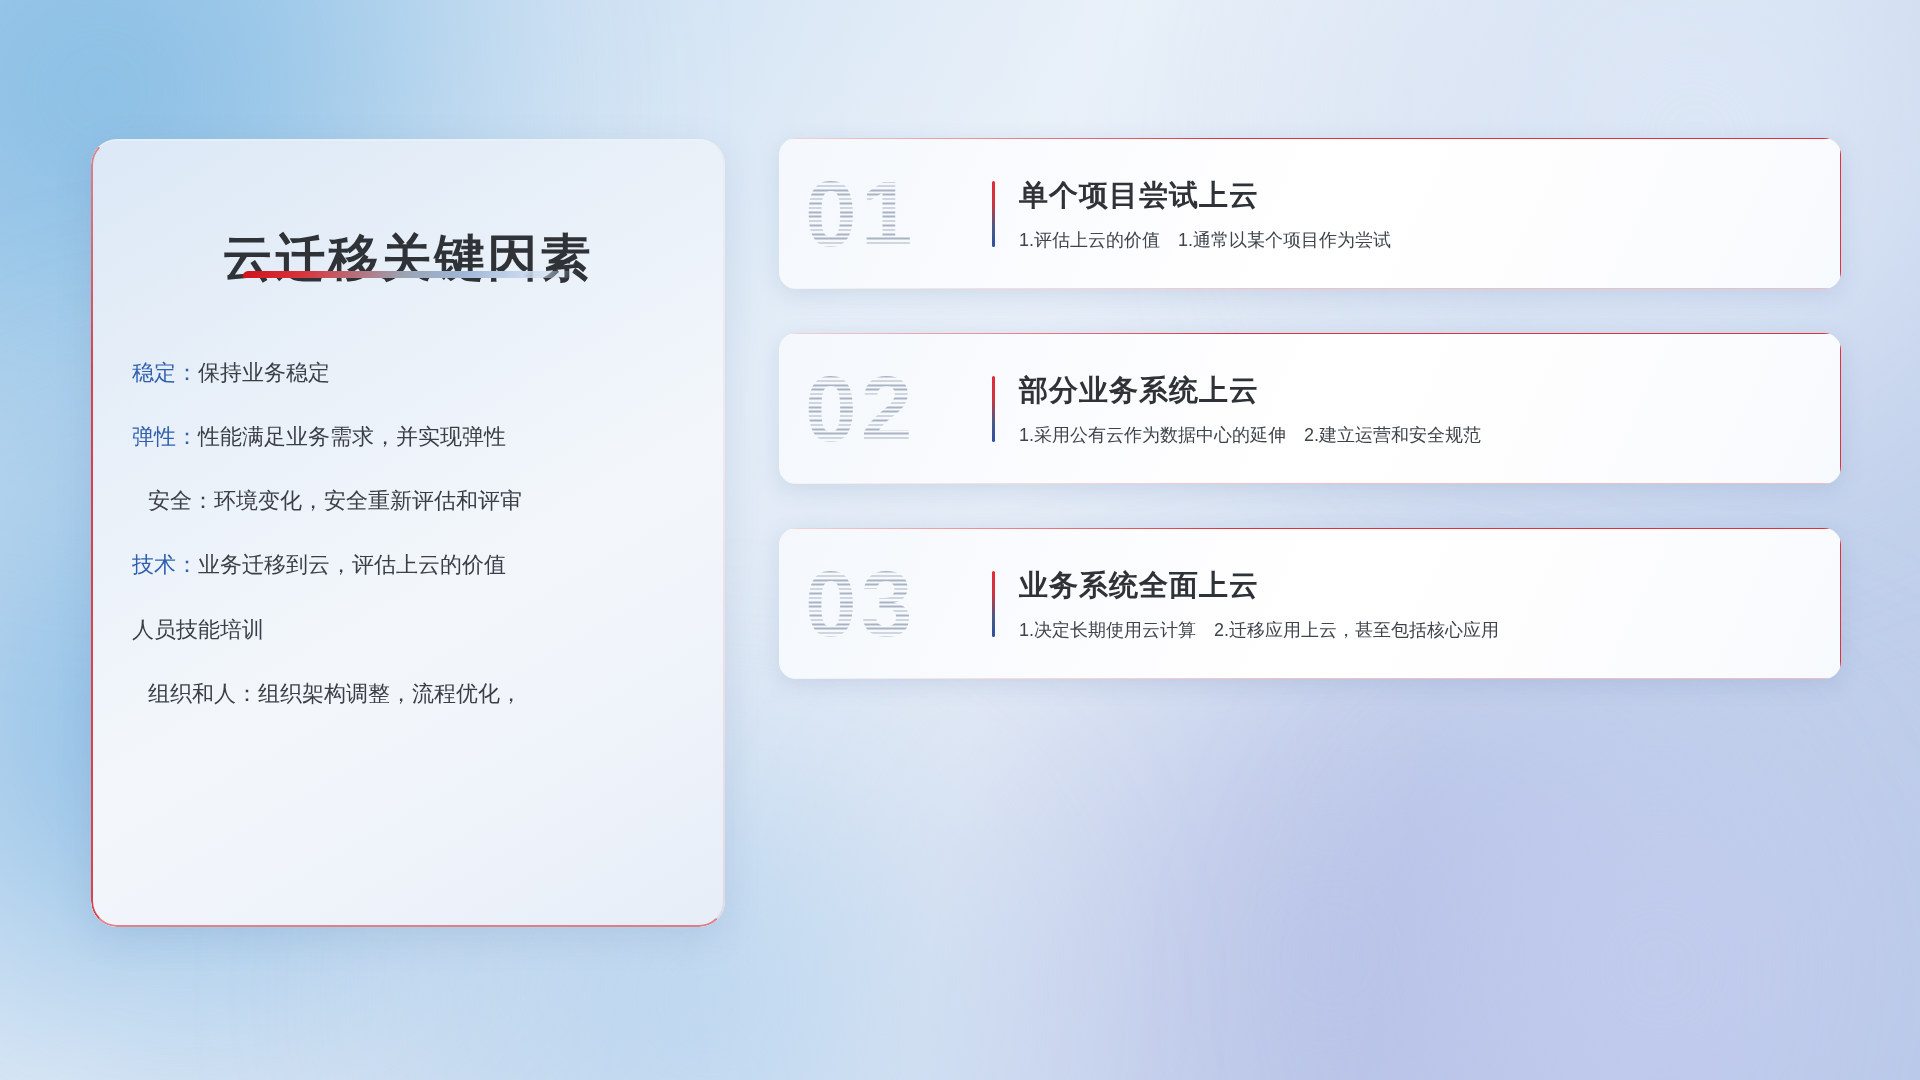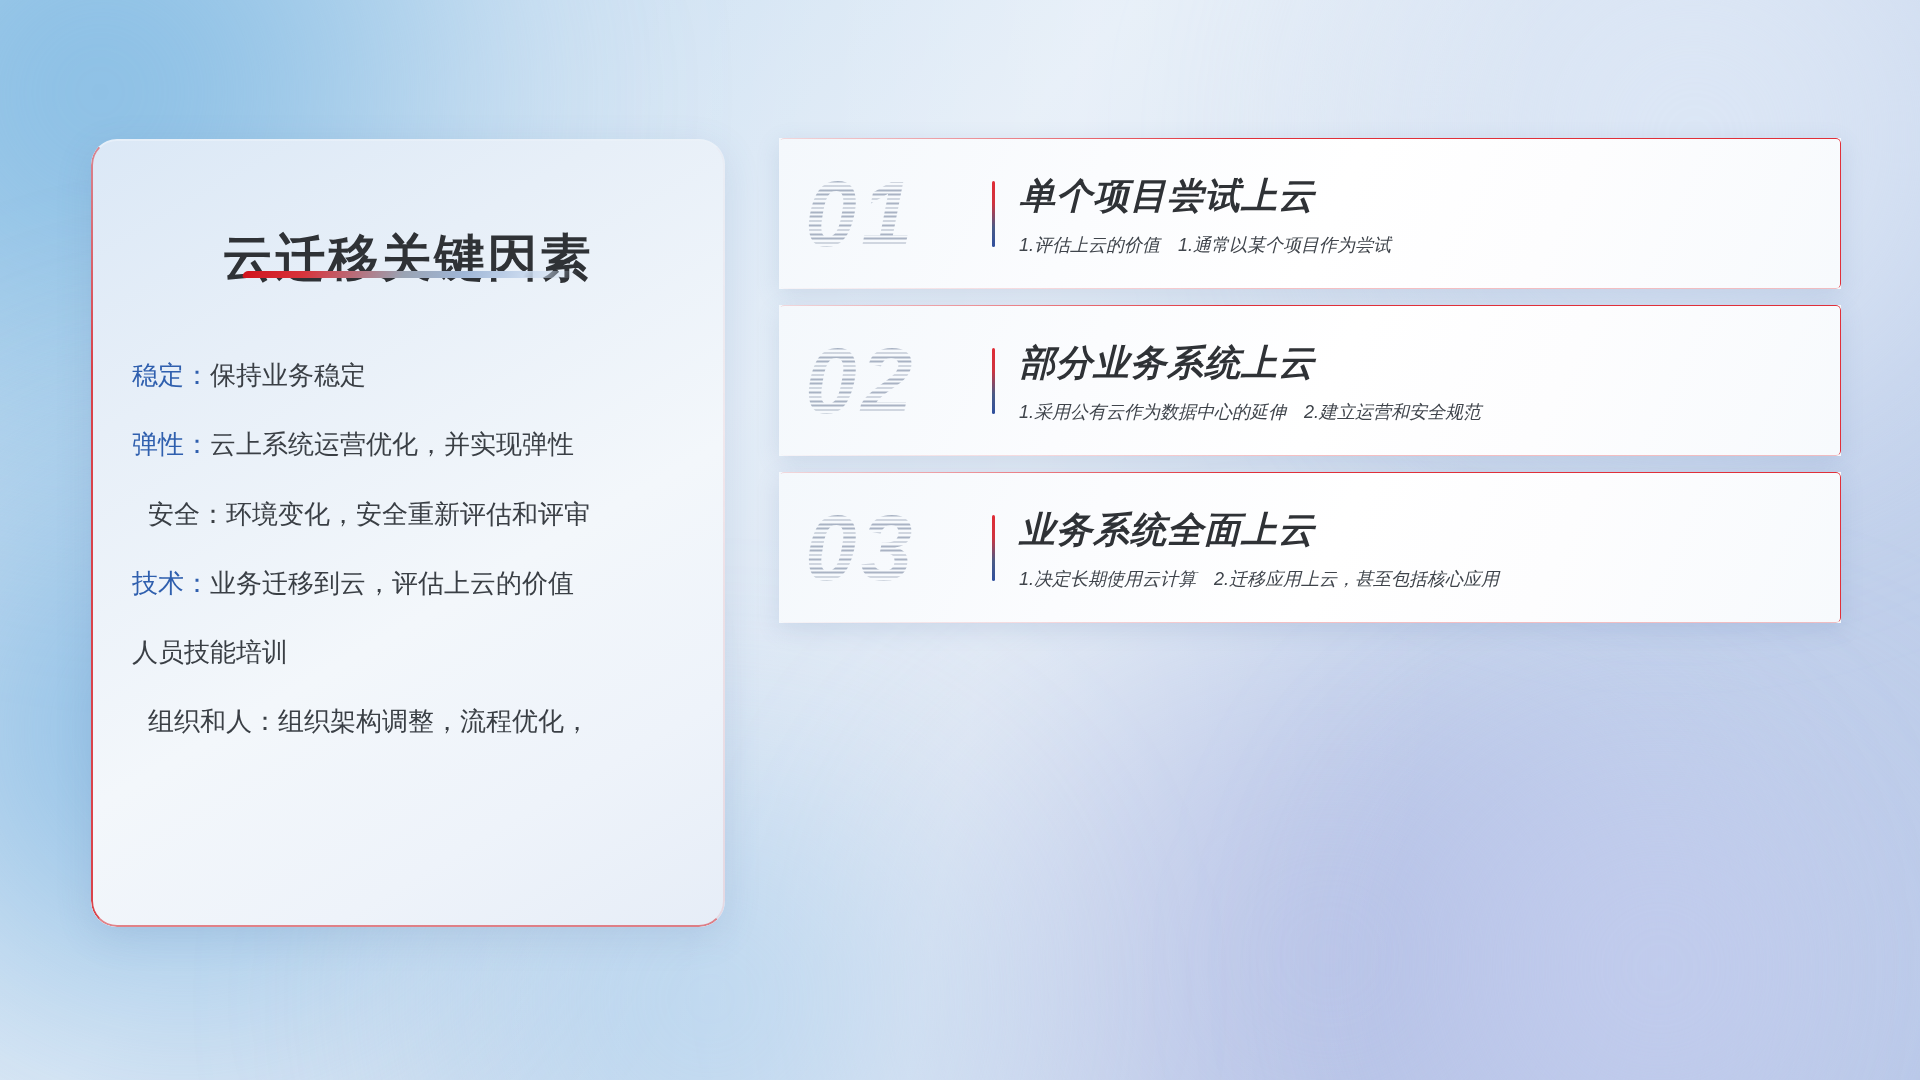--- a/index.html
+++ b/index.html
@@ -50,35 +50,34 @@
     position:absolute;left:0;right:0;top:52px;text-align:center;
     font-size:50px;font-weight:bold;color:#2f3236;letter-spacing:3px;
   }
   .panel-rule{
     position:absolute;left:152px;top:132px;width:334px;height:7px;border-radius:4px;
     background:linear-gradient(90deg,#d0131c 0%,#d8343c 18%,#9aa4b4 48%,#9fb6d6 66%,#c9d9ee 84%,rgba(233,240,249,0) 100%);
     transform:skewX(-26deg);
   }
   .panel-list{position:absolute;left:41px;top:220px;right:30px;}
   .panel-row{
-    font-size:26px;line-height:1.28;color:#3a3f45;margin-bottom:36px;white-space:nowrap;
+    font-size:22px;line-height:1.28;color:#3a3f45;margin-bottom:36px;white-space:nowrap;
   }
   .panel-row .k{font-weight:normal;}
   .panel-row.blue .k{color:#2f5fae;}
   .panel-row.dark .k{color:#3a3f45;margin-left:16px;}
   .panel-row .v{color:#3a3f45;}
 
   
   #cards{position:absolute;left:779px;top:138px;width:1062px;}
   .card{
-    position:relative;height:151px;margin-bottom:16px;border-radius:0;
+    position:relative;height:151px;margin-bottom:44px;border-radius:17px;
     background:linear-gradient(115deg,#f4f8fc 0%,#fbfcfe 30%,#ffffff 52%,#fdfdfe 72%,#f7fafd 100%);
     box-shadow:0 6px 22px rgba(90,120,170,.16);
     overflow:hidden;
-    font-style:italic;
   }
   .card::after{ 
     content:"";position:absolute;inset:0;border-radius:5px;pointer-events:none;
     border-top:1.6px solid #e0303a;
     border-right:1.6px solid #e0303a;
     border-bottom:1.6px solid rgba(224,48,58,.30);
     border-left:1.6px solid rgba(255,255,255,.6);
     -webkit-mask:linear-gradient(255deg,rgba(0,0,0,1) 0%,rgba(0,0,0,1) 55%,rgba(0,0,0,.08) 100%);
             mask:linear-gradient(255deg,rgba(0,0,0,1) 0%,rgba(0,0,0,1) 55%,rgba(0,0,0,.08) 100%);
   }
@@ -94,21 +93,21 @@
     -webkit-text-fill-color:transparent;
     opacity:.85;
     user-select:none;
   }
   .card-bar{
     position:absolute;left:213px;top:50%;transform:translateY(-50%);
     width:3px;height:66px;border-radius:2px;
     background:linear-gradient(to bottom,#e02c36 0%,#d0333f 34%,#4a5b86 70%,#2f4f9e 100%);
   }
   .card-text{position:absolute;left:240px;top:50%;transform:translateY(-50%);right:26px;}
-  .card-title{font-size:36px;font-weight:bold;color:#2f3236;letter-spacing:1px;margin-bottom:12px;}
+  .card-title{font-size:29px;font-weight:bold;color:#2f3236;letter-spacing:1px;margin-bottom:12px;}
   .card-desc{font-size:18px;color:#3f444b;white-space:nowrap;}
   .card-desc .gap{display:inline-block;width:18px;}
 </style>
 </head>
 <body>
 
 <div id="bg">
   <div class="bg-base"></div>
   <div class="bg-blob blob-a"></div>
   <div class="bg-blob blob-b"></div>
@@ -121,21 +120,21 @@
 
 <section id="left-panel">
   <h1 class="panel-title">云迁移关键因素</h1>
   <div class="panel-rule"></div>
 
   <div class="panel-list">
     <div class="panel-row blue">
       <span class="k">稳定：</span><span class="v">保持业务稳定</span>
     </div>
     <div class="panel-row blue">
-      <span class="k">弹性：</span><span class="v">云上系统运营优化，并实现弹性</span>
+      <span class="k">弹性：</span><span class="v">性能满足业务需求，并实现弹性</span>
     </div>
     <div class="panel-row dark">
       <span class="k">安全：</span><span class="v">环境变化，安全重新评估和评审</span>
     </div>
     <div class="panel-row blue">
       <span class="k">技术：</span><span class="v">业务迁移到云，评估上云的价值</span>
     </div>
     <div class="panel-row dark">
       <span class="v">人员技能培训</span>
     </div>

